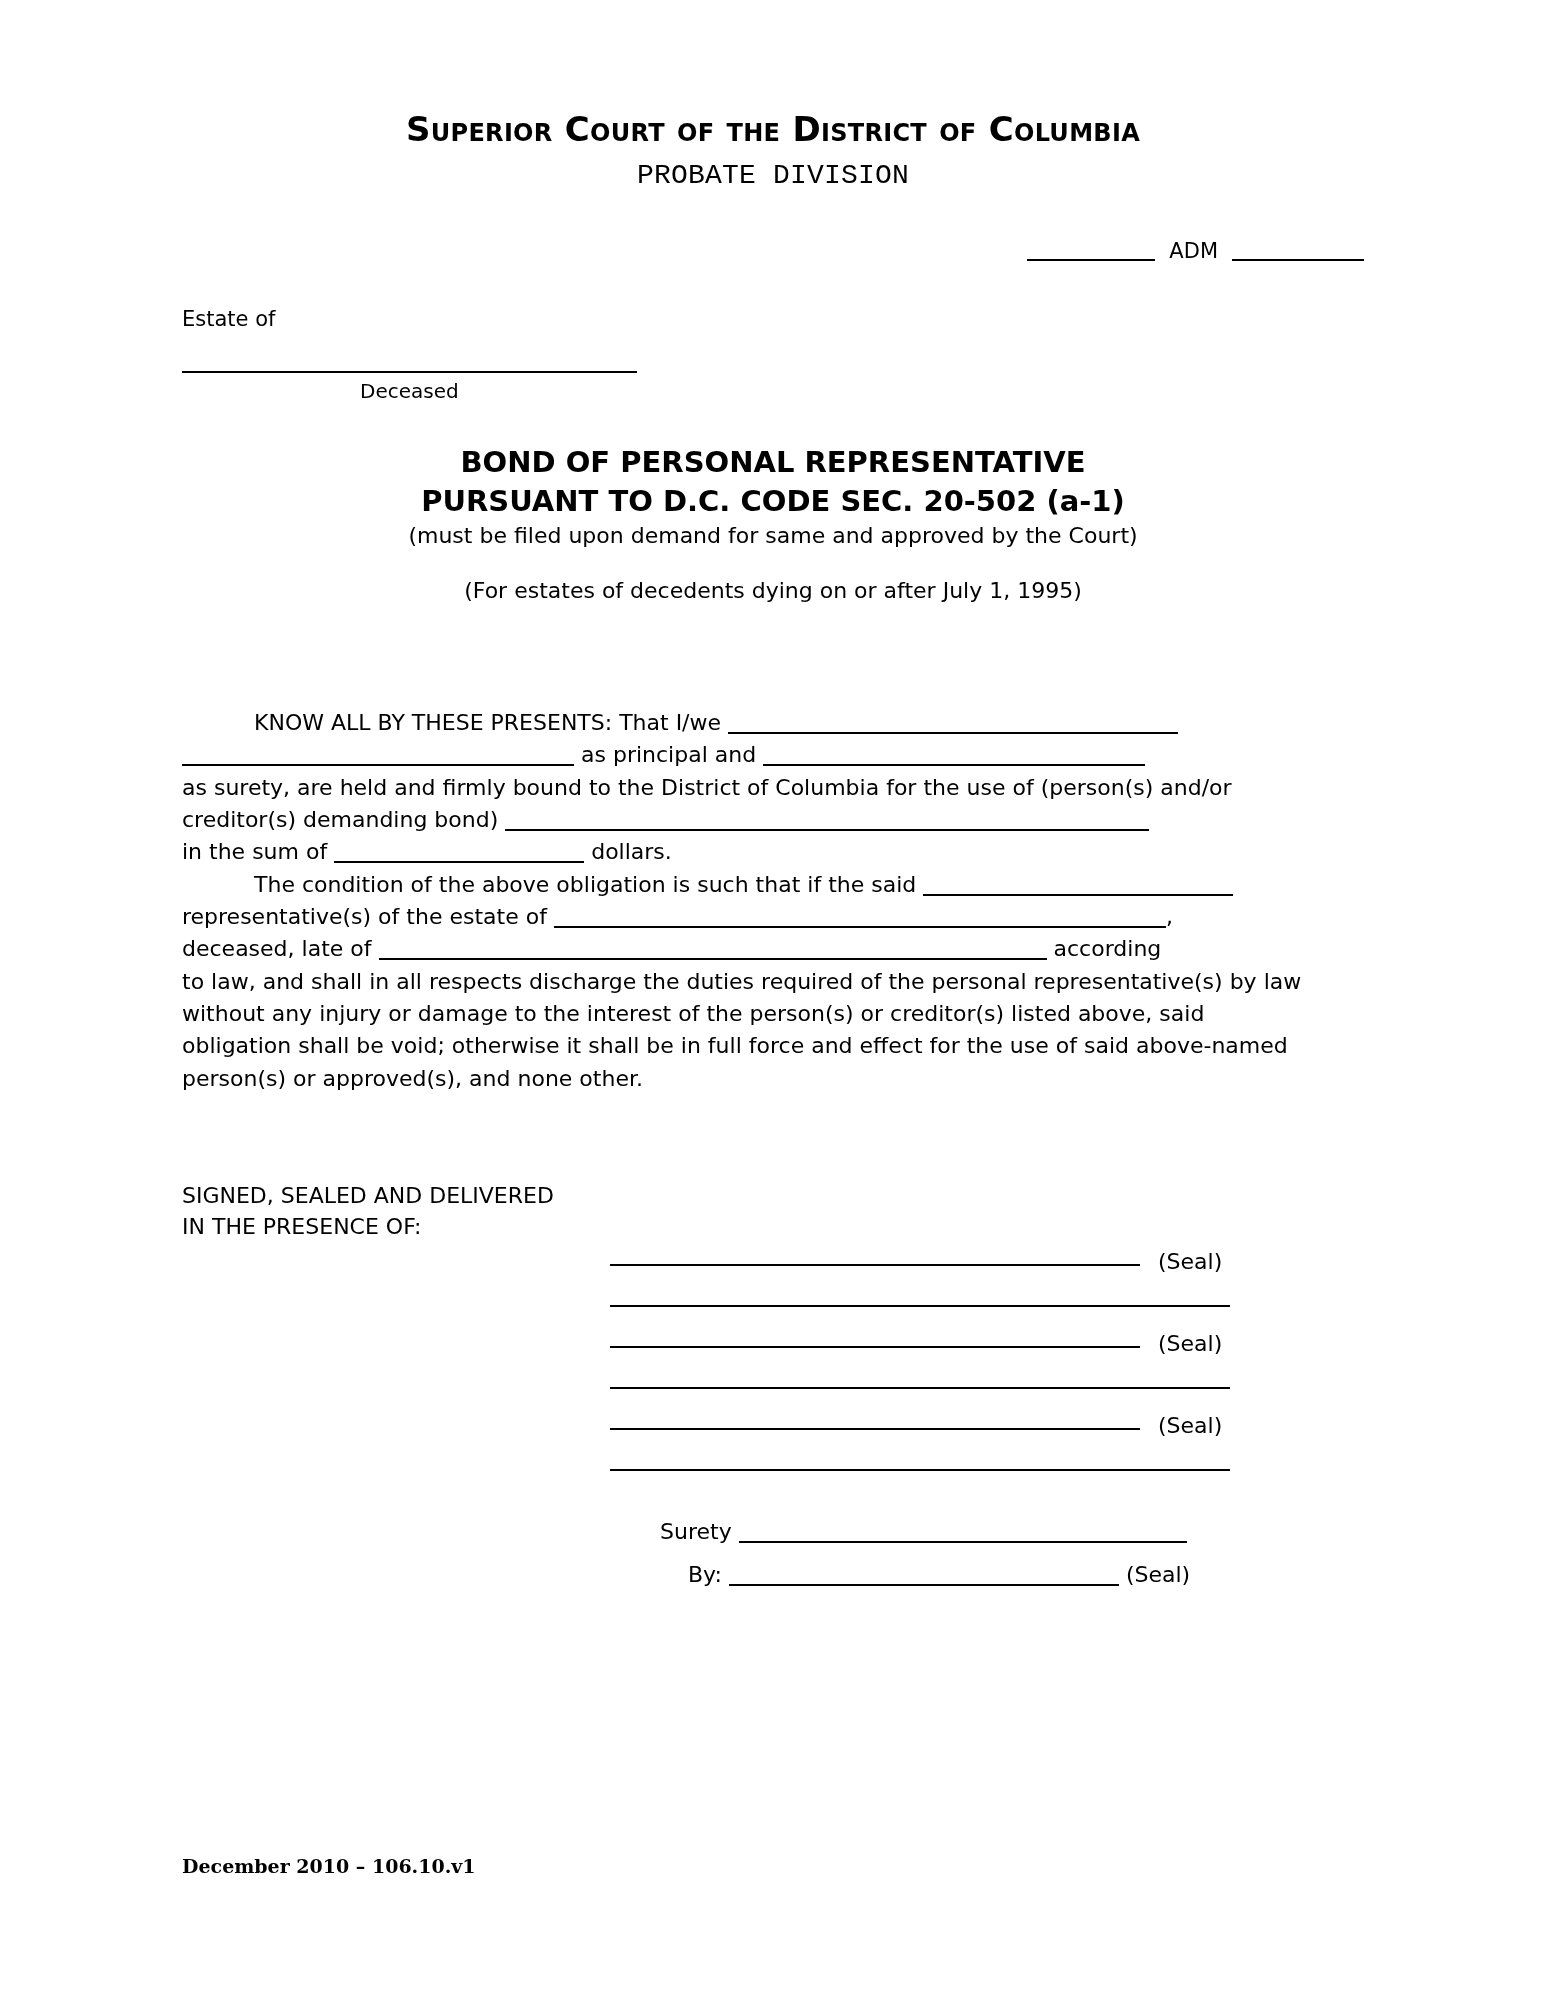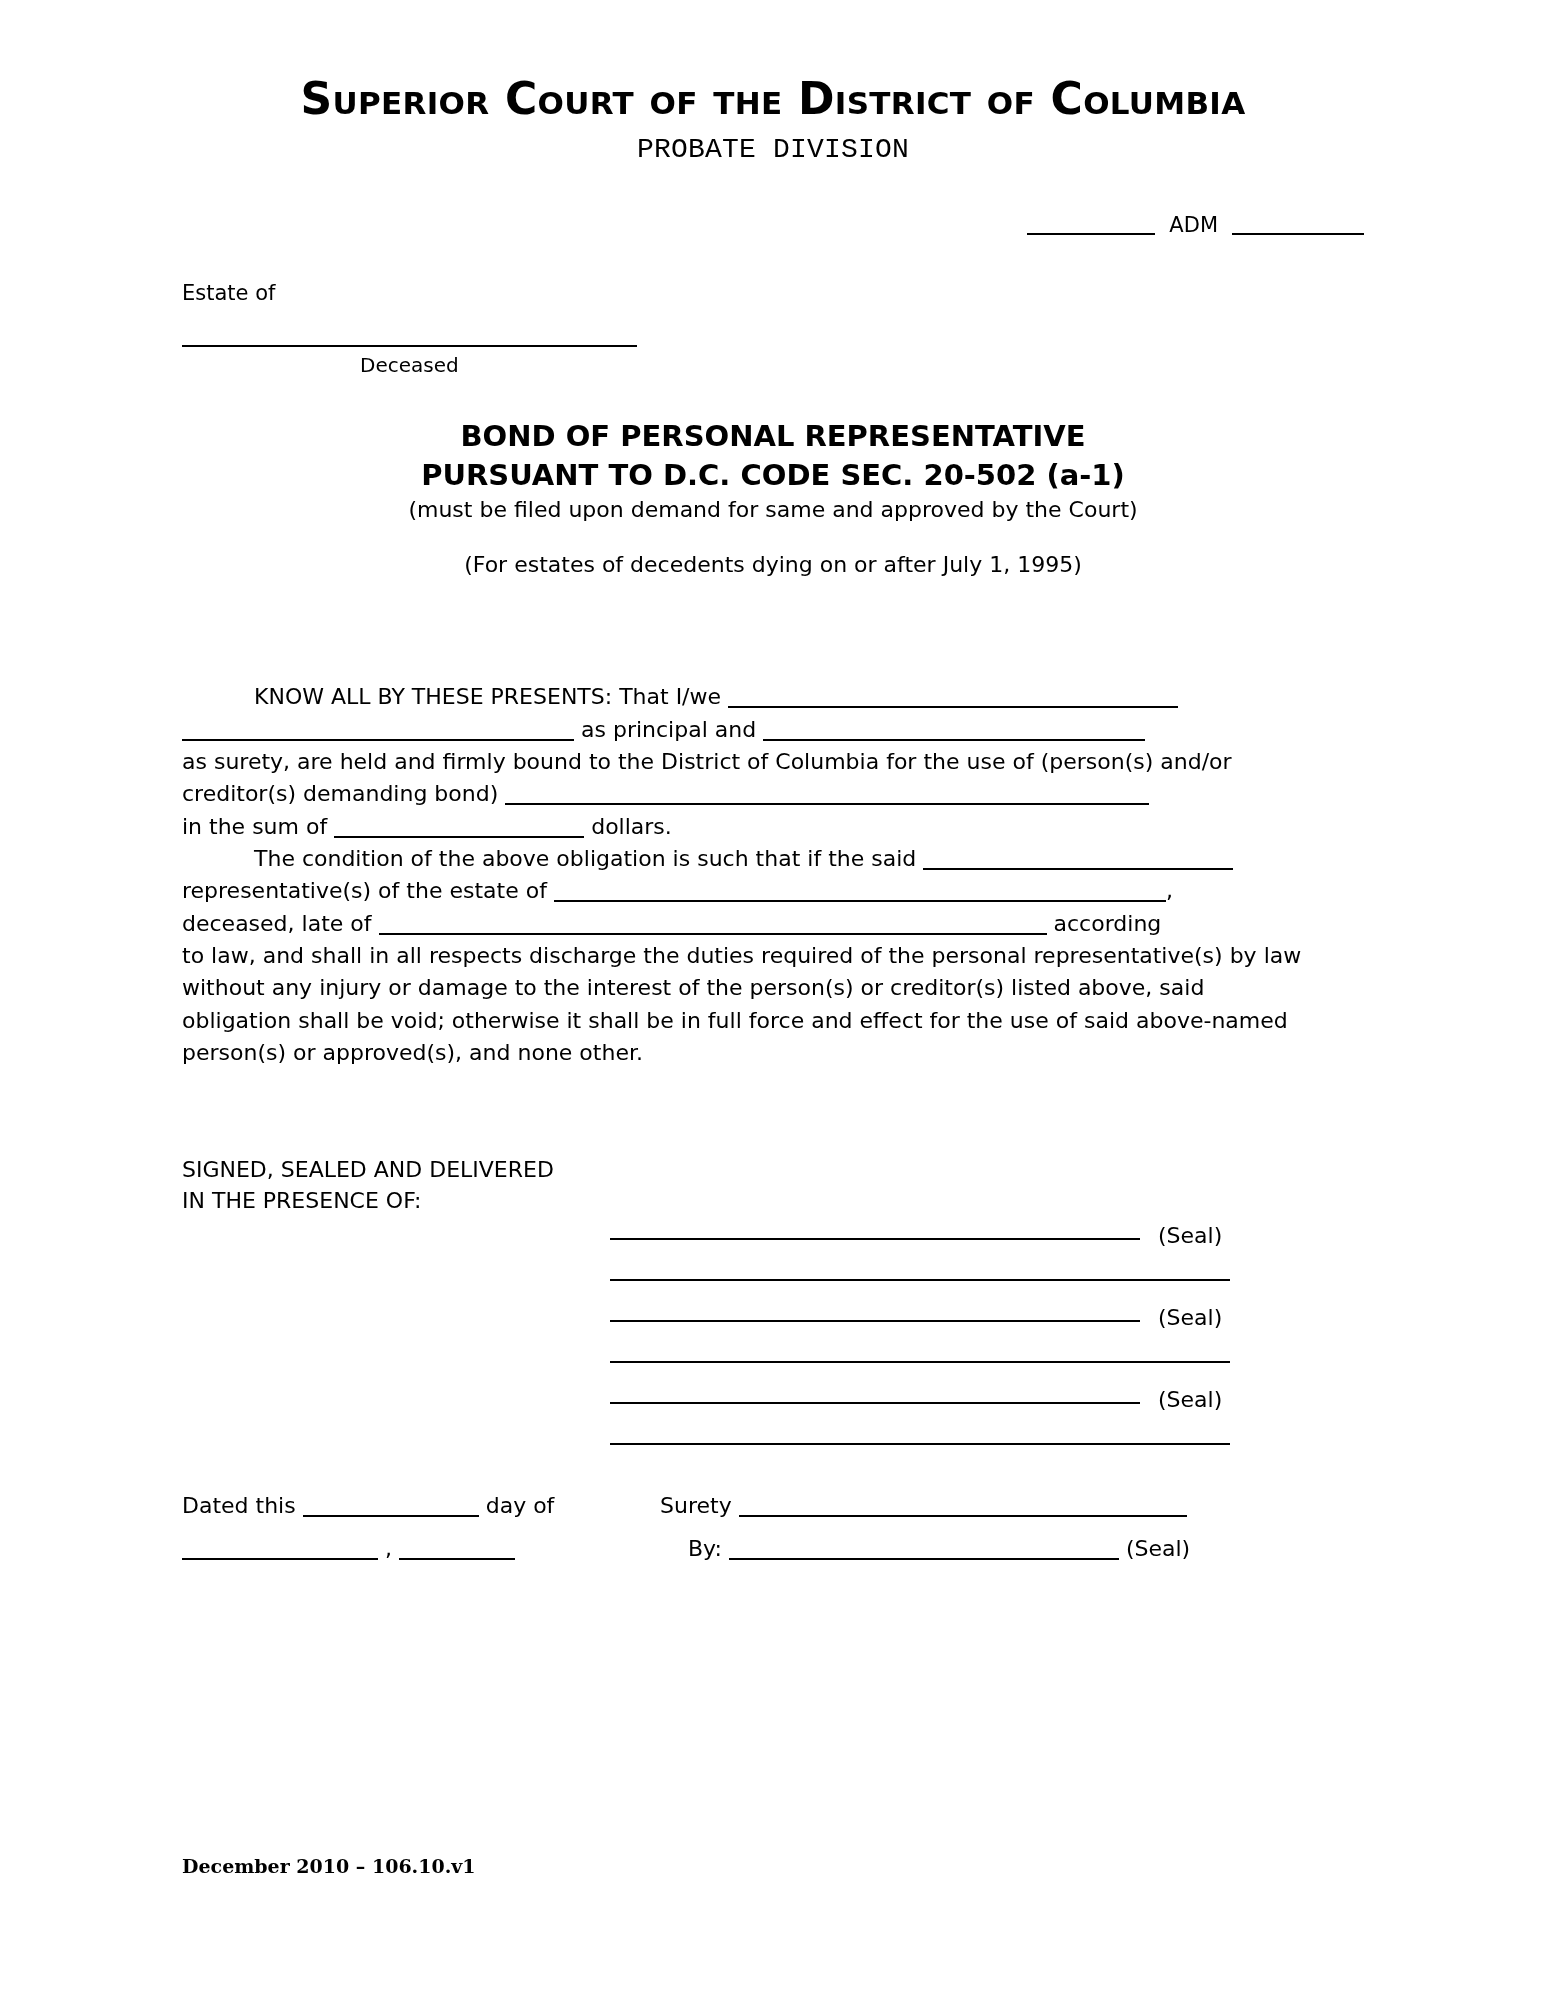--- a/index.html
+++ b/index.html
@@ -24,24 +24,24 @@
     left: 182px;
     top: 0;
     width: 1182px;
     height: 2000px;
   }
 
   
   .court-title {
     text-align: center;
     font-weight: bold;
-    font-size: 44px;
+    font-size: 34px;
     font-variant: small-caps;
     letter-spacing: 0.3px;
-    margin-top: 76px;
+    margin-top: 112px;
     line-height: 1.05;
   }
   .division-title {
     text-align: center;
     font-size: 28px;
     letter-spacing: 0.2px;
     margin-top: 12px;
     font-family: Liberation Mono, monospace;
   }
 
@@ -311,32 +311,20 @@
 
         <div class="seal-row">
           <div class="seal-rule long"></div>
         </div>
 
       </div>
     </div>
 
     <div class="footer-fields">
 
-      <div class="dated-col">
-        <div>
-          <span>Dated this</span>
-          <span class="ln" style="width:176px"></span>
-          <span>day of</span>
-        </div>
-        <div>
-          <span class="ln" style="width:196px"></span>
-          <span>,</span>
-          <span class="ln" style="width:116px"></span>
-        </div>
-      </div>
 
       <div class="surety-col">
         <div>
           <span>Surety</span>
           <span class="ln" style="width:448px"></span>
         </div>
         <div class="surety-by-row">
           <span>By:</span>
           <span class="ln" style="width:390px"></span>
           <span>(Seal)</span>

